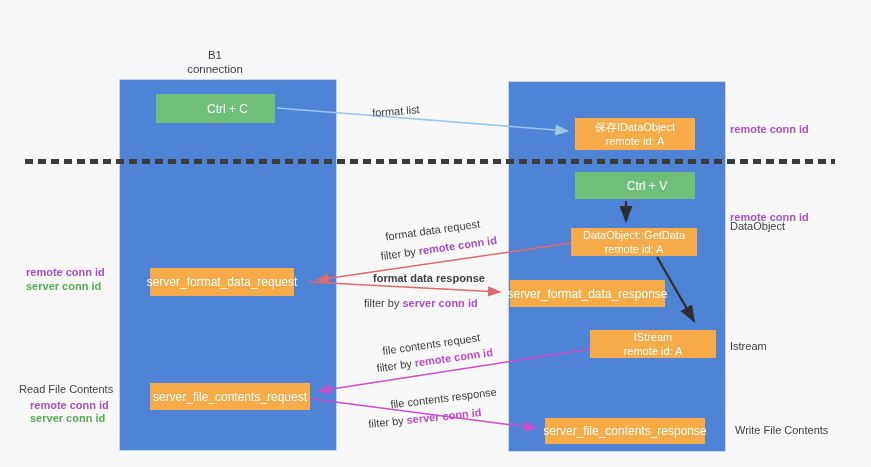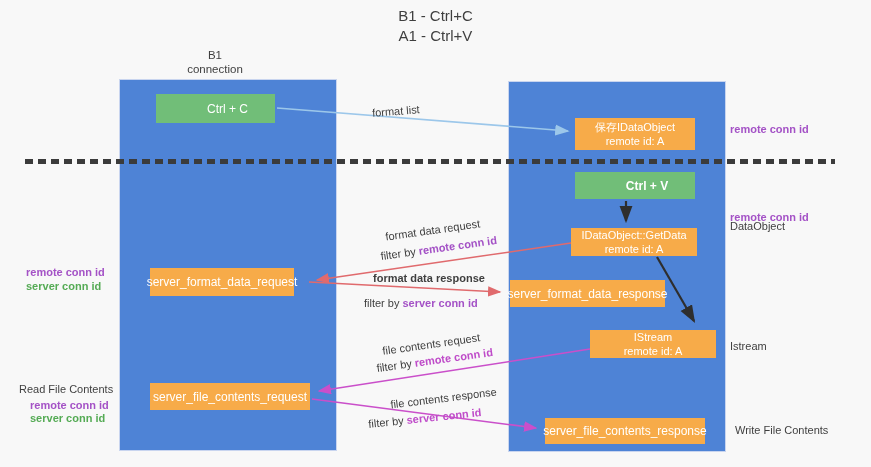--- a/index.html
+++ b/index.html
@@ -24,21 +24,21 @@
 
   .node{position:absolute;display:flex;flex-direction:column;align-items:center;justify-content:center;
         color:#fff;text-align:center;z-index:3;}
   .node .l1,.node .l2{font-size:11px;line-height:14px;white-space:nowrap;}
   .node.single{font-size:12px;}
   .green{background:var(--box-green);padding-left:24px;}
   .orange{background:var(--box-orange);}
 
   .n-ctrl-c{left:156px;top:94px;width:119px;height:29px;}
   .n-save{left:575px;top:118px;width:120px;height:32px;}
-  .n-ctrl-v{left:575px;top:172px;width:120px;height:27px;font-weight:bold;}
+  .n-ctrl-v{left:575px;top:172px;width:120px;height:27px;}
   .n-getdata{left:571px;top:228px;width:126px;height:28px;}
   .n-freq{left:150px;top:268px;width:144px;height:28px;}
   .n-fresp{left:510px;top:280px;width:155px;height:27px;}
   .n-istream{left:590px;top:330px;width:126px;height:28px;}
   .n-fcreq{left:150px;top:383px;width:160px;height:27px;text-align:right;}
   .n-fcresp{left:545px;top:418px;width:160px;height:26px;}
 
   .dash-line{position:absolute;left:25px;top:159px;width:810px;height:5px;z-index:4;
     background:repeating-linear-gradient(90deg,var(--dash-dark) 0 8px,transparent 8px 13px);}
 
@@ -79,24 +79,20 @@
   .sl-l-sconn1{left:26px;top:280px;}
   .sl-read{left:19px;top:383px;}
   .sl-l-conn2{left:30px;top:399px;}
   .sl-l-sconn2{left:30px;top:412px;}
 </style>
 </head>
 <body>
 
 <div class="stage">
 
-  <div class="title">
-    <div>B1 - Ctrl+C</div>
-    <div>A1 - Ctrl+V</div>
-  </div>
 
   <div class="lane-header left">
     <div>B1</div>
     <div>connection</div>
   </div>
 
   <div class="lane left"></div>
   <div class="lane right"></div>
 
   <svg class="wires" width="871" height="467" viewBox="0 0 871 467">
@@ -126,21 +122,21 @@
   <div class="node green single n-ctrl-c">Ctrl + C</div>
 
   <div class="node orange n-save">
     <span class="l1">保存IDataObject</span>
     <span class="l2">remote id: A</span>
   </div>
 
   <div class="node green single n-ctrl-v">Ctrl + V</div>
 
   <div class="node orange n-getdata">
-    <span class="l1">IDataObject::GetData</span>
+    <span class="l1">DataObject::GetData</span>
     <span class="l2">remote id: A</span>
   </div>
 
   <div class="node orange single n-freq">server_format_data_request</div>
   <div class="node orange single n-fresp">server_format_data_response</div>
 
   <div class="node orange n-istream">
     <span class="l1">IStream</span>
     <span class="l2">remote id: A</span>
   </div>

